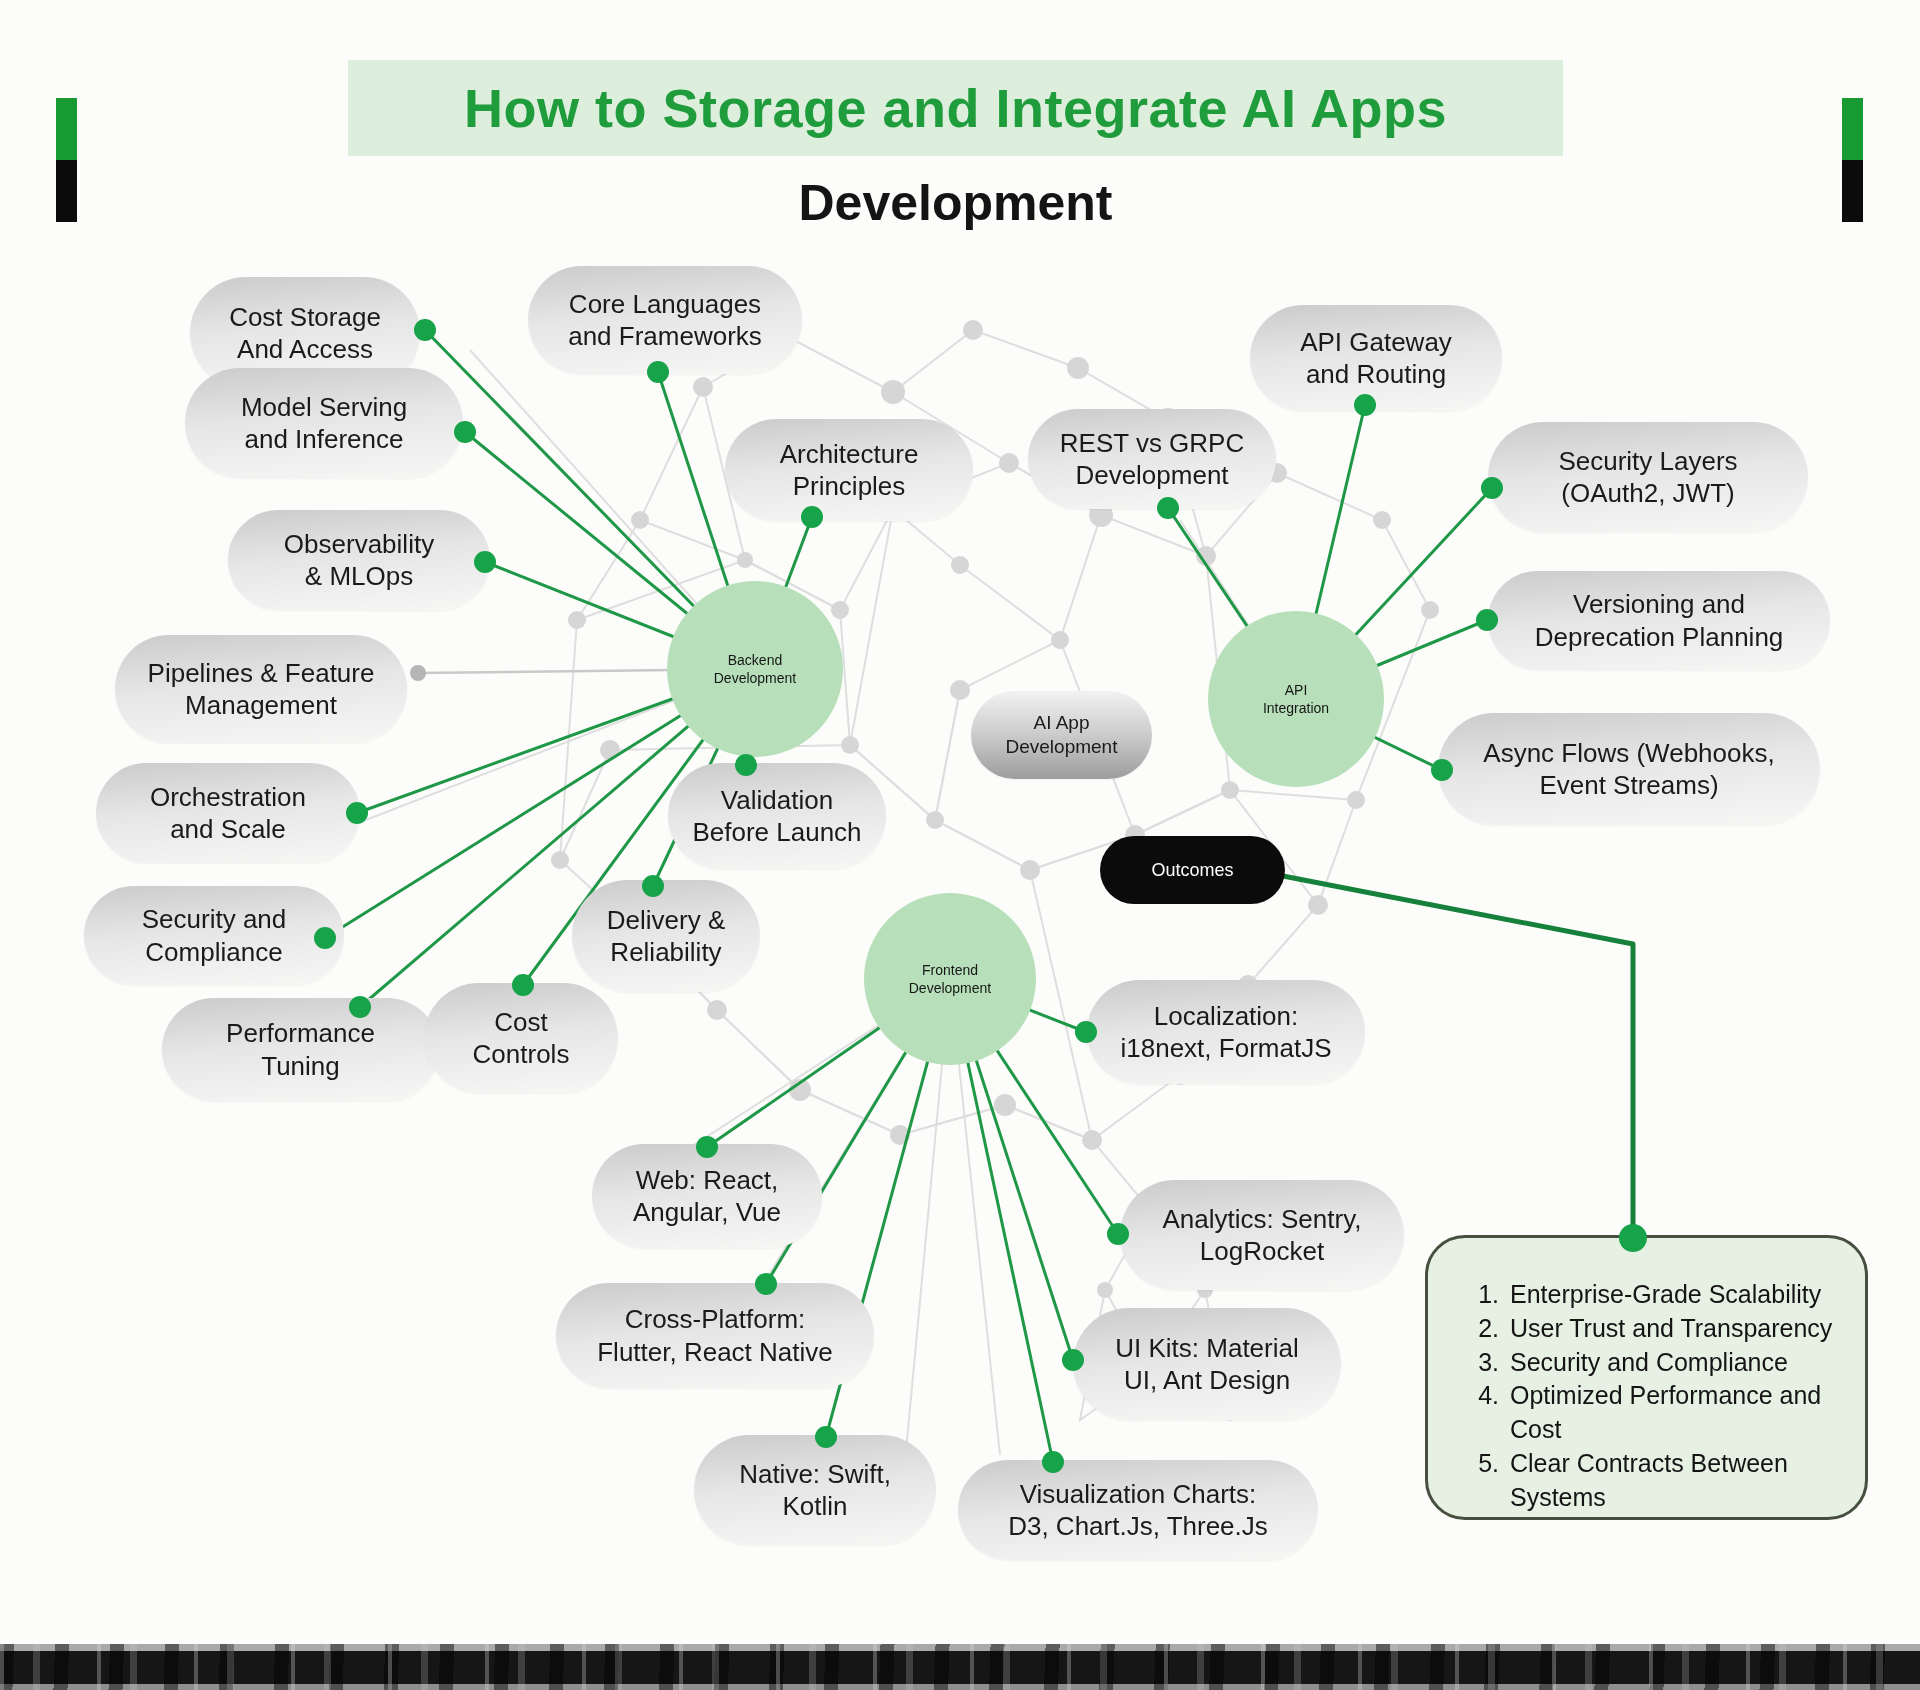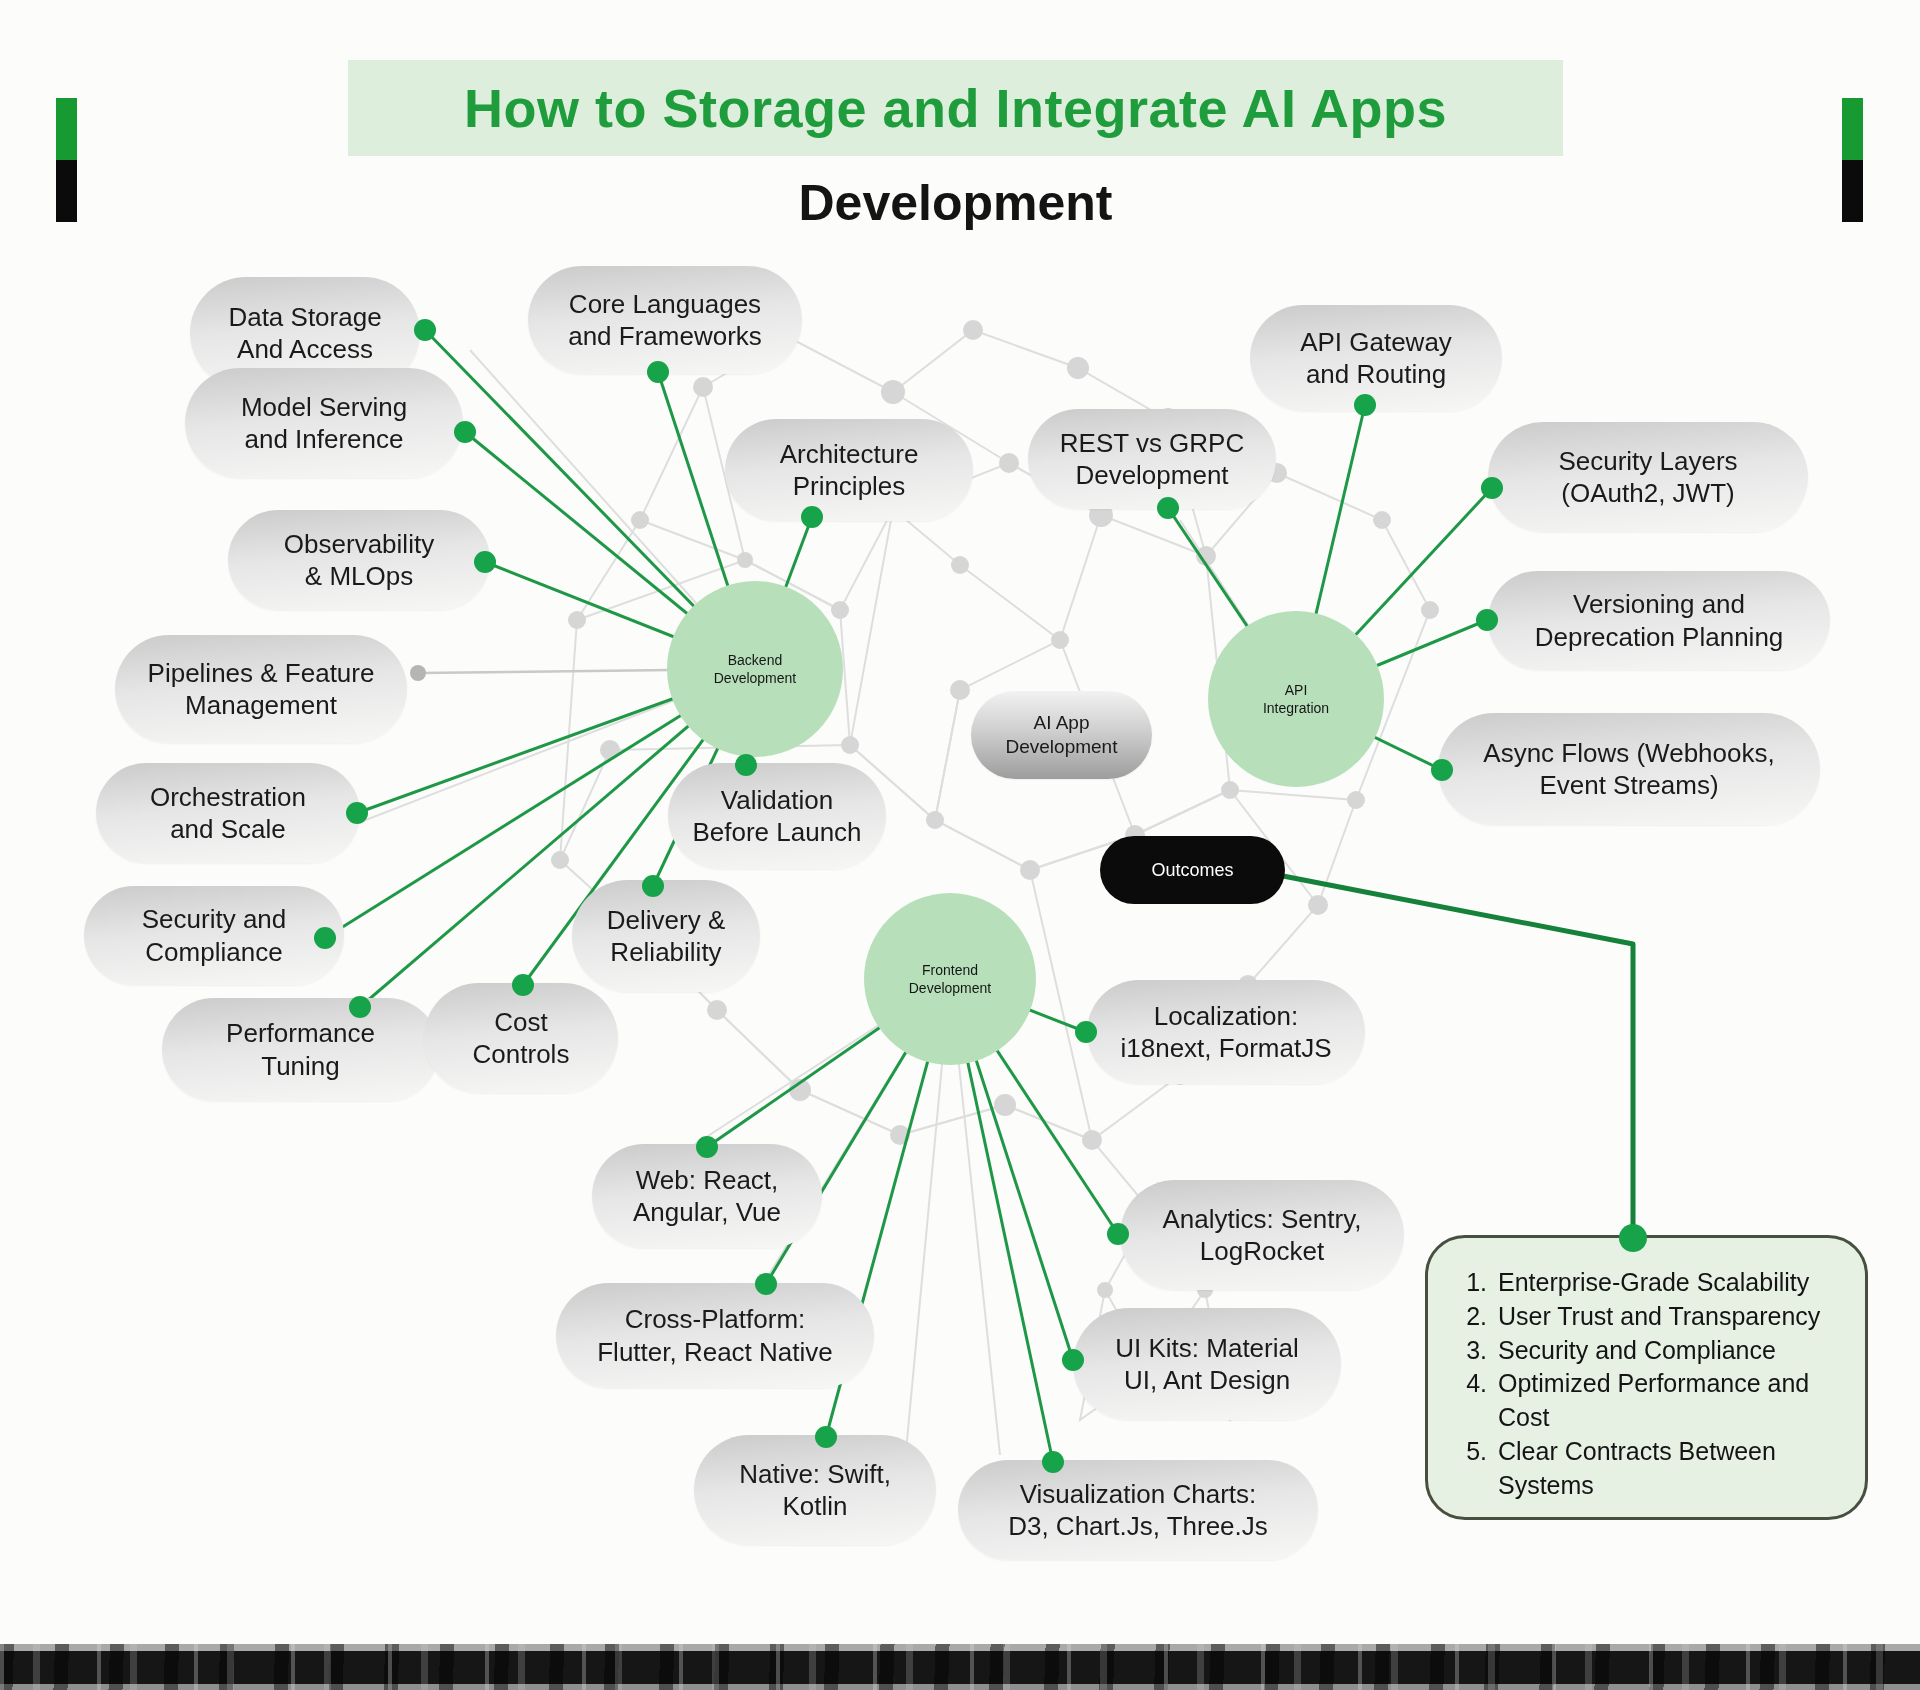--- a/index.html
+++ b/index.html
@@ -58,21 +58,21 @@
   }
   .hub span{white-space:pre-line;}
 
   
   .outcomes-box{
     position:absolute;left:1425px;top:1235px;width:443px;height:285px;
     background:#e6f1e4;border:3px solid #47503f;border-radius:40px;
     box-sizing:border-box;padding:28px 16px 16px 24px;
   }
   .outcomes-box ol{
-    margin:0;padding-left:42px;font-size:25px;line-height:1.35;font-weight:500;color:#141414;
+    margin:12px;padding-left:42px;font-size:25px;line-height:1.35;font-weight:500;color:#141414;
   }
   .outcomes-box li{padding-left:4px;}
 
   
   .bottom-bar{
     position:absolute;left:0;top:1644px;width:1920px;height:46px;
     background:linear-gradient(180deg,#a9a9a9 0px,#a9a9a9 7px,#161616 7px,#161616 40px,#8f8f8f 40px,#8f8f8f 46px);
   }
   .bottom-bar::after{
     content:"";position:absolute;inset:0;
@@ -208,21 +208,21 @@
 
   <div class="pill pill--dark" style="left:971px;top:691px;width:181px;height:88px;font-size:19px;">
       <span>AI App
 Development</span>
     </div>
   <div class="pill pill--black" style="left:1100px;top:836px;width:185px;height:68px;">
       <span>Outcomes</span>
     </div>
 
   <div class="pill" style="left:190px;top:277px;width:230px;height:112px;">
-      <span>Data Storage
+      <span>Cost Storage
 And Access</span>
     </div>
   <div class="pill" style="left:185px;top:368px;width:278px;height:110px;">
       <span>Model Serving
 and Inference</span>
     </div>
   <div class="pill" style="left:228px;top:510px;width:262px;height:100px;">
       <span>Observability
 &amp; MLOps</span>
     </div>

